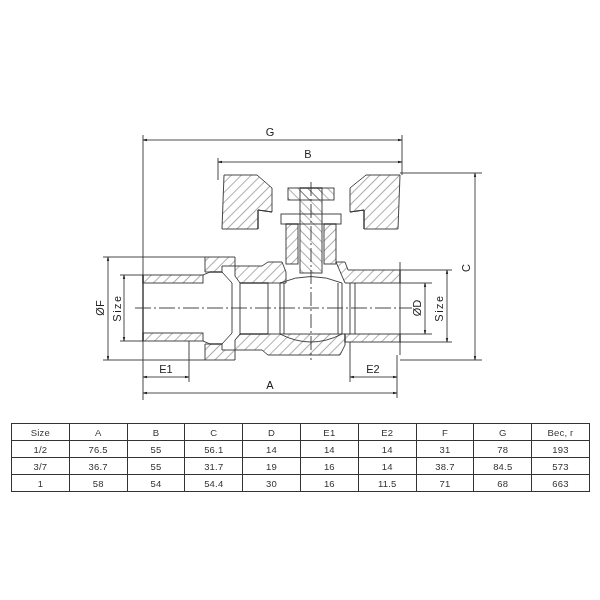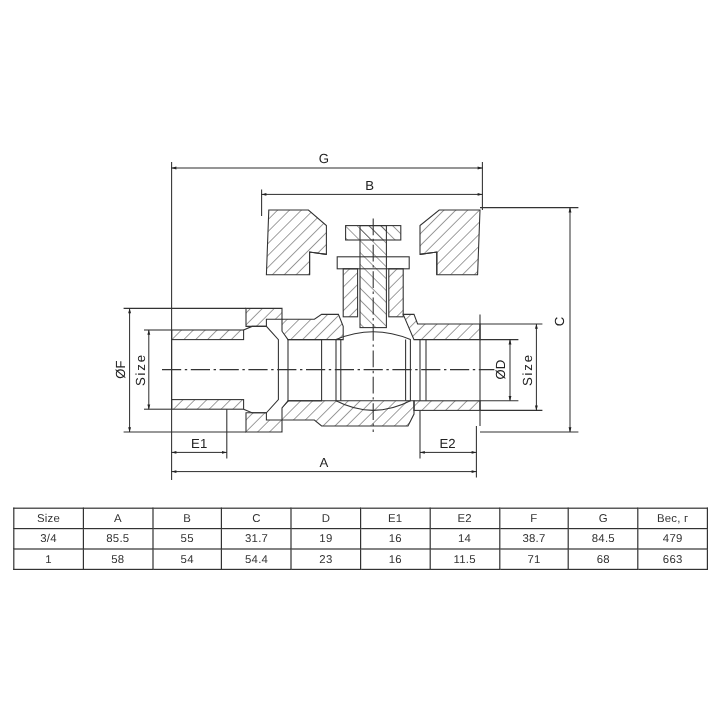--- a/index.html
+++ b/index.html
@@ -130,37 +130,49 @@
       <th>D</th>
       <th>E1</th>
       <th>E2</th>
       <th>F</th>
       <th>G</th>
       <th>Вес, г</th>
     </tr>
   </thead>
   <tbody>
     <tr>
-      <td>3/4</td>
-      <td>85.5</td>
+      <td>1/2</td>
+      <td>76.5</td>
+      <td>55</td>
+      <td>56.1</td>
+      <td>14</td>
+      <td>14</td>
+      <td>14</td>
+      <td>31</td>
+      <td>78</td>
+      <td>193</td>
+    </tr>
+    <tr>
+      <td>3/7</td>
+      <td>36.7</td>
       <td>55</td>
       <td>31.7</td>
       <td>19</td>
       <td>16</td>
       <td>14</td>
       <td>38.7</td>
       <td>84.5</td>
-      <td>479</td>
+      <td>573</td>
     </tr>
     <tr>
       <td>1</td>
       <td>58</td>
       <td>54</td>
       <td>54.4</td>
-      <td>23</td>
+      <td>30</td>
       <td>16</td>
       <td>11.5</td>
       <td>71</td>
       <td>68</td>
       <td>663</td>
     </tr>
   </tbody>
 </table>
 
 </body></html>

